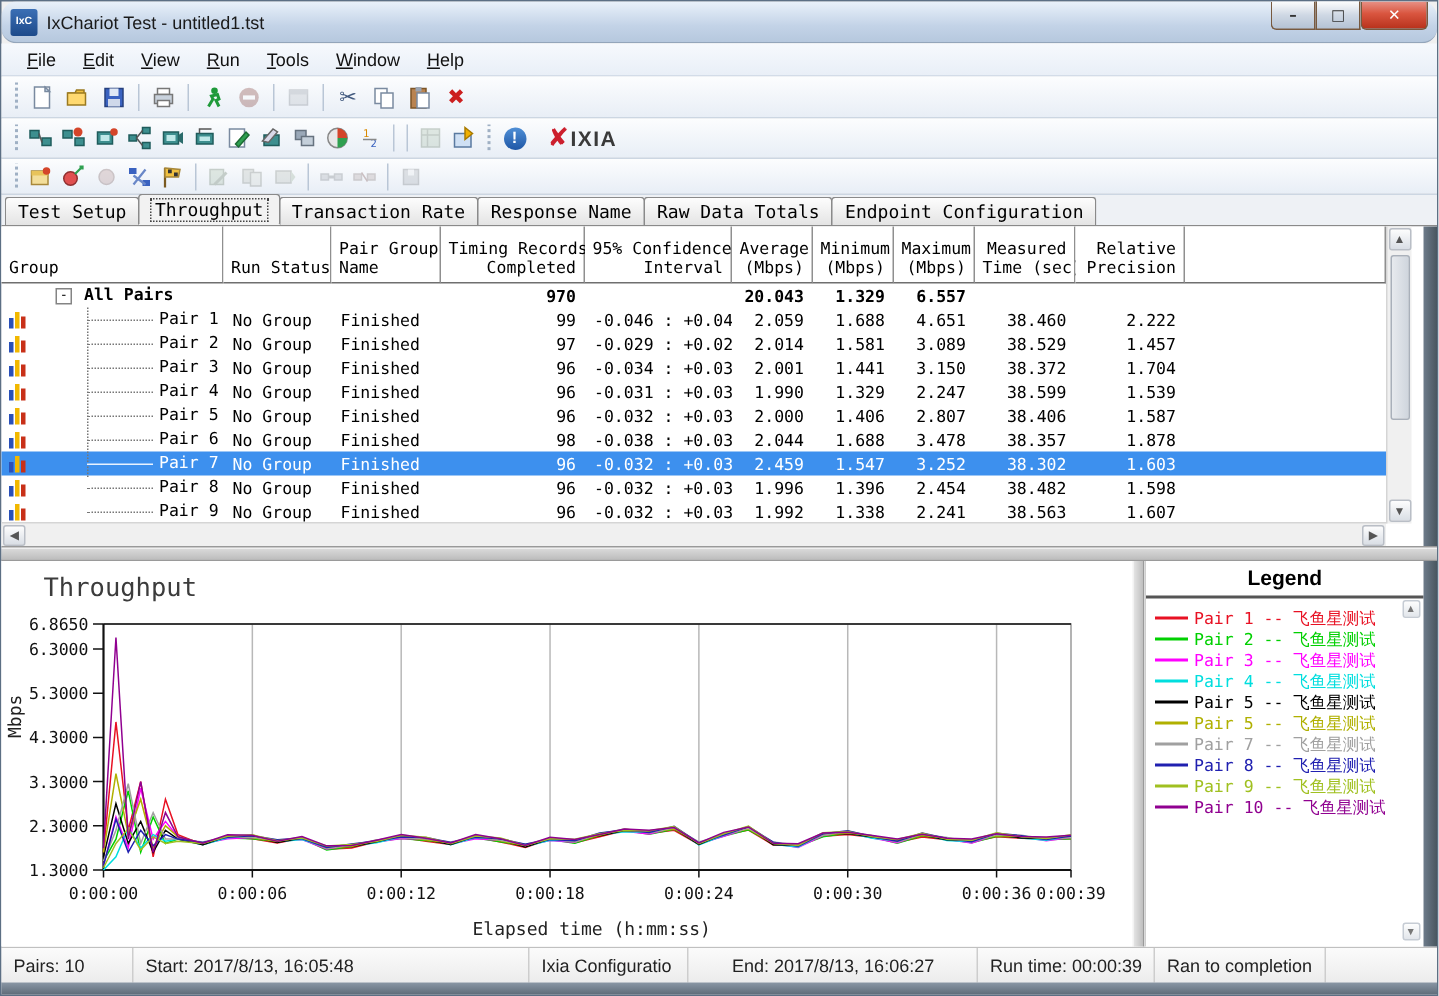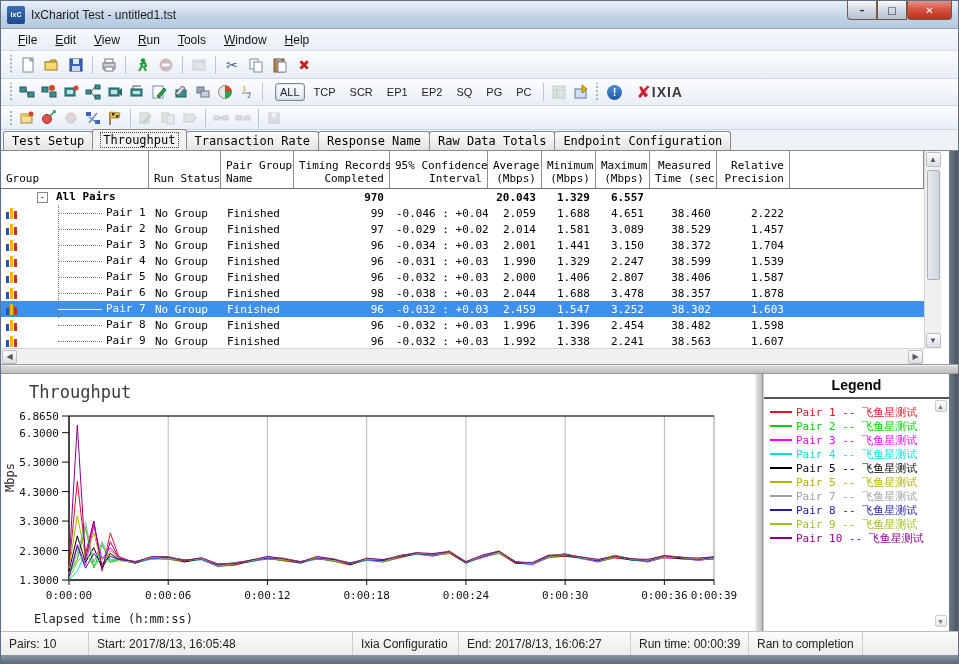--- a/index.html
+++ b/index.html
@@ -1,21 +1,21 @@
 <!DOCTYPE html>
 <html><head>
 <meta charset="utf-8">
 <style>
   * { box-sizing: border-box; margin: 0; padding: 0; }
   html,body { width: 959px; height: 664px; overflow: hidden; }
   body { font-family: "Liberation Sans", sans-serif; background:#f0f0f0; position:relative; }
   .win { position:absolute; inset:0; border:1px solid #5c6f84; background:#f0f0f0; display:flex; flex-direction:column; }
 
   
-  .titlebar { height:28px; background:linear-gradient(#e9f1fa,#c3d3e7 60%,#b6c8de); border-bottom:1px solid #93a5ba; display:flex; align-items:center; padding:0 6px; flex:0 0 auto;}
+  .titlebar { height:28px; background:linear-gradient(#e9f1fa,#c3d3e7 60%,#b6c8de); border-bottom:1px solid #93a5ba; display:flex; align-items:center; padding:0 6px; flex:0 0 auto;border-radius:10px;}
   .appicon { width:18px; height:18px; background:linear-gradient(#3b6fb5,#1d4a8a); color:#fff; font:bold 7px "Liberation Sans",sans-serif; display:flex; align-items:center; justify-content:center; border-radius:2px; margin-right:6px;}
   .title-text { font-size:12px; color:#1a1a1a; }
   .winbtns { margin-left:auto; display:flex; margin-top:-8px;}
   .wbtn { width:30px; height:19px; border:1px solid #77593f; border-top:none; background:linear-gradient(#fdfdfd,#cfd8e4 50%,#b4c2d4); color:#333; font:bold 10px "DejaVu Sans",sans-serif; display:flex; align-items:center; justify-content:center; }
   .wbtn.close { width:45px; background:linear-gradient(#e89186,#d9553f 45%,#b8321c); color:#fff; border-radius:0 0 4px 4px; }
   .wbtn.min { border-radius:0 0 0 4px; }
 
   
   .menubar { height:22px; background:linear-gradient(#f6f9fd,#e9eff7); border-bottom:1px solid #d3dce8; display:flex; align-items:center; padding-left:8px; flex:0 0 auto;}
   .menu-item { font-size:12px; color:#111; padding:2px 9px; cursor:default;text-align:center; }
@@ -73,21 +73,21 @@
   .rframe { position:absolute; right:0; top:0; width:9px; height:100%; background:linear-gradient(90deg,#6d7b8a,#49565f); }
 
   
   .splitter { height:9px; background:linear-gradient(#d9d9d9,#bdbdbd); border-top:1px solid #efefef; border-bottom:1px solid #9a9a9a; flex:0 0 auto;}
 
   
   .bottom { position:relative; flex:1 1 auto; background:#fff; }
   .chartpane { position:absolute; left:0; top:0; width:754px; height:100%; background:#fff; }
   .chart-title { font:17px "DejaVu Sans Mono",monospace; color:#3c3c3c; padding:8px 0 0 28px; }
   .ylab { position:absolute; left:2px; top:118px; transform:rotate(-90deg); transform-origin:left top; font:12px "DejaVu Sans Mono",monospace; color:#222;}
-  .xlab { position:absolute; left:0; right:0; top:238px; font:12px "DejaVu Sans Mono",monospace; color:#222;margin-left:33px;}
+  .xlab { position:absolute; left:0; right:0; top:238px; text-align:center; font:12px "DejaVu Sans Mono",monospace; color:#222;margin-left:33px;}
   .vsplit { position:absolute; left:754px; top:0; width:8px; height:100%; background:linear-gradient(90deg,#e3e3e3,#bfbfbf); border-left:1px solid #f2f2f2; border-right:1px solid #9a9a9a;}
   .legendpane { position:absolute; left:762px; top:0; width:186px; height:100%; background:#fff; border-left:1px solid #cfcfcf; }
   .legend-title { font:bold 14px "Liberation Sans",sans-serif; text-align:center; padding:3px 0 4px; border-bottom:2px solid #555; }
   .lg-list { padding:6px 2px 0 6px; }
   .lg-row { display:flex; align-items:center; height:14px; font:11px "DejaVu Sans Mono",monospace; white-space:nowrap; }
   .lg-line { width:22px; height:1.5px; margin-right:4px; flex:0 0 auto;}
   .lg-scroll { position:absolute; right:2px; top:26px; bottom:4px; width:13px; display:flex; flex-direction:column; align-items:center; justify-content:space-between;}
   .lg-scroll .arr { width:12px; height:12px; font-size:7px; color:#777; display:flex; align-items:center; justify-content:center; background:linear-gradient(#fdfdfd,#e2e6eb); border:1px solid #c6ccd4; border-radius:2px;}
   .plotbox { position:absolute; left:0; top:34px; }
   .tick { font:11px "DejaVu Sans Mono",monospace; fill:#111; }
@@ -266,30 +266,20 @@
         </svg>
       </span>
     <span class="ti small">
         <svg width="16" height="16">
           <text x="3" y="7" font-size="7" fill="#d98a00" font-family="monospace">1</text>
           <text x="8" y="14" font-size="7" fill="#3a62c0" font-family="monospace">2</text>
           <path d="M3 9 L12 9" stroke="#888" stroke-width="1"></path>
         </svg>
       </span>
     <span class="tsep"></span>
-    <span class="filters" id="filter-group">
-        <span class="fbtn active">ALL</span>
-        <span class="fbtn">TCP</span>
-        <span class="fbtn">SCR</span>
-        <span class="fbtn">EP1</span>
-        <span class="fbtn">EP2</span>
-        <span class="fbtn">SQ</span>
-        <span class="fbtn">PG</span>
-        <span class="fbtn">PC</span>
-      </span>
     <span class="tsep"></span>
     <span class="ti small dis">
         <svg width="16" height="16">
           <rect x="2" y="2" width="12" height="12" fill="#9ed09e" stroke="#5a8a5a"></rect>
           <path d="M2 6 L14 6 M6 2 L6 14" stroke="#5a8a5a"></path>
         </svg>
       </span>
     <span class="ti small">
         <svg width="16" height="16">
           <rect x="2" y="5" width="11" height="9" fill="#cfe0f4" stroke="#5a7aa0"></rect>
@@ -749,19 +739,19 @@
         <span class="arr">▼</span>
       </div>
     </div>
     <div class="rframe" style="height:100%;"></div>
   </div>
 
   <div class="statusbar">
     <div class="scell" style="width:88px;">Pairs: 10</div>
     <div class="scell" style="width:264px;">Start: 2017/8/13, 16:05:48</div>
     <div class="scell" style="width:106px;">Ixia Configuratio</div>
-    <div class="scell" style="width:172px;">End: 2017/8/13, 16:06:27</div>
+    <div class="scell" style="width:172px;margin-left:21px;">End: 2017/8/13, 16:06:27</div>
     <div class="scell" style="width:118px;">Run time: 00:00:39</div>
     <div class="scell" style="width:114px;">Ran to completion</div>
     <div class="scell" style="flex:1;border-right:none;"></div>
   </div>
   <div class="botframe"></div>
 </div>
 
 </body></html>

